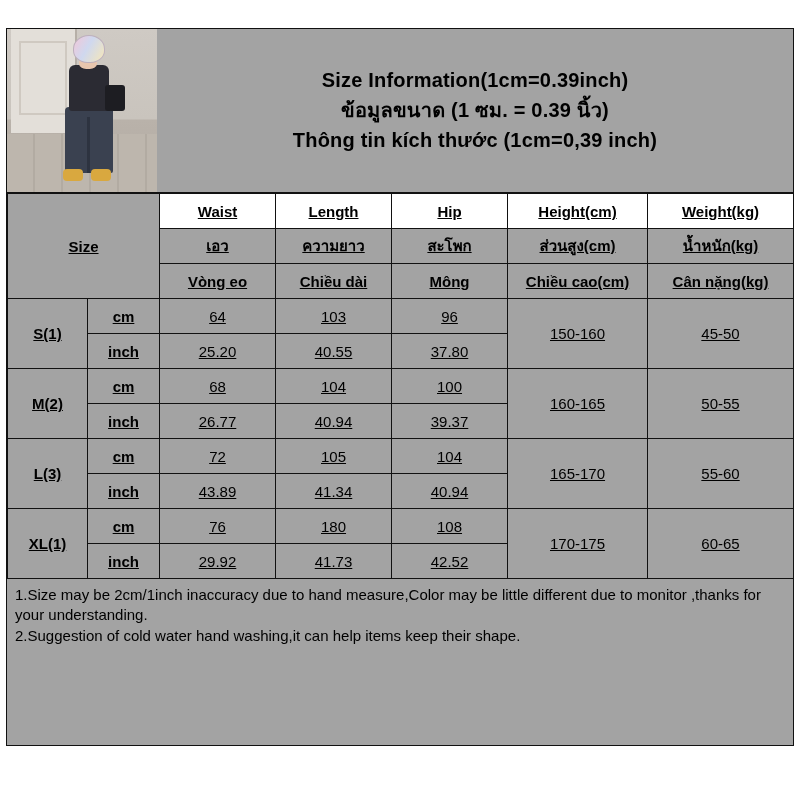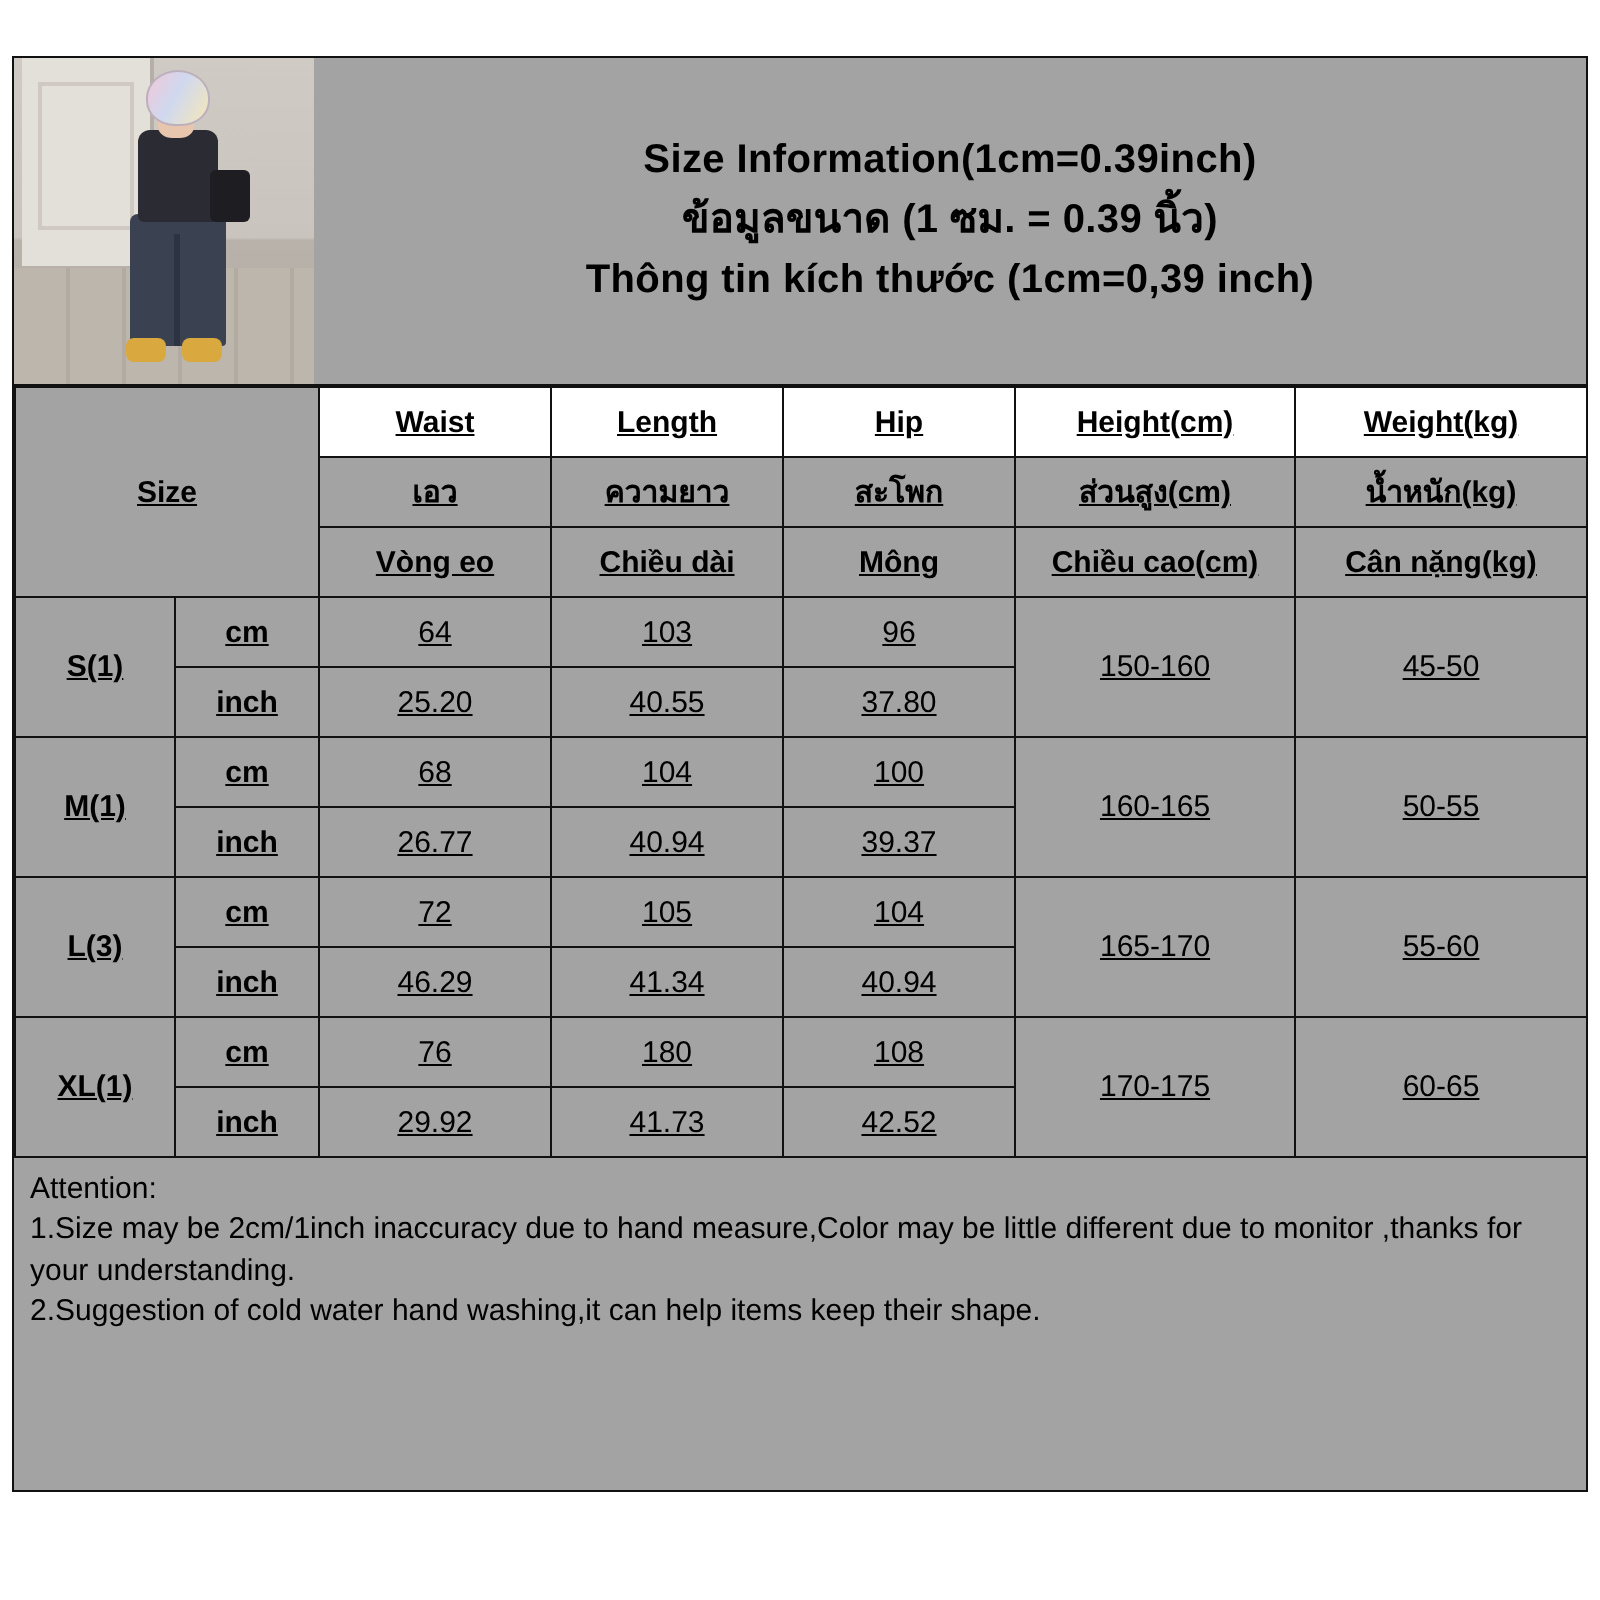--- a/index.html
+++ b/index.html
@@ -228,21 +228,21 @@
           <td class="val" rowspan="2">45-50</td>
         </tr>
         <tr>
           <td class="unit-label">inch</td>
           <td class="val">25.20</td>
           <td class="val">40.55</td>
           <td class="val">37.80</td>
         </tr>
 
         <tr>
-          <td class="size-label" rowspan="2">M(1)</td>
+          <td class="size-label" rowspan="2">M(2)</td>
           <td class="unit-label">cm</td>
           <td class="val">68</td>
           <td class="val">104</td>
           <td class="val">100</td>
           <td class="val" rowspan="2">160-165</td>
           <td class="val" rowspan="2">50-55</td>
         </tr>
         <tr>
           <td class="unit-label">inch</td>
           <td class="val">26.77</td>
@@ -254,21 +254,21 @@
           <td class="size-label" rowspan="2">L(3)</td>
           <td class="unit-label">cm</td>
           <td class="val">72</td>
           <td class="val">105</td>
           <td class="val">104</td>
           <td class="val" rowspan="2">165-170</td>
           <td class="val" rowspan="2">55-60</td>
         </tr>
         <tr>
           <td class="unit-label">inch</td>
-          <td class="val">46.29</td>
+          <td class="val">43.89</td>
           <td class="val">41.34</td>
           <td class="val">40.94</td>
         </tr>
 
         <tr>
           <td class="size-label" rowspan="2">XL(1)</td>
           <td class="unit-label">cm</td>
           <td class="val">76</td>
           <td class="val">180</td>
           <td class="val">108</td>
@@ -278,19 +278,18 @@
         <tr>
           <td class="unit-label">inch</td>
           <td class="val">29.92</td>
           <td class="val">41.73</td>
           <td class="val">42.52</td>
         </tr>
       </tbody>
     </table>
 
     <div class="attention">
-      <div>Attention:</div>
       <div>1.Size may be 2cm/1inch inaccuracy due to hand measure,Color may be little different due to monitor ,thanks for your understanding.</div>
       <div>2.Suggestion of cold water hand washing,it can help items keep their shape.</div>
     </div>
 
   </div>
 </div>
 
 </body></html>

